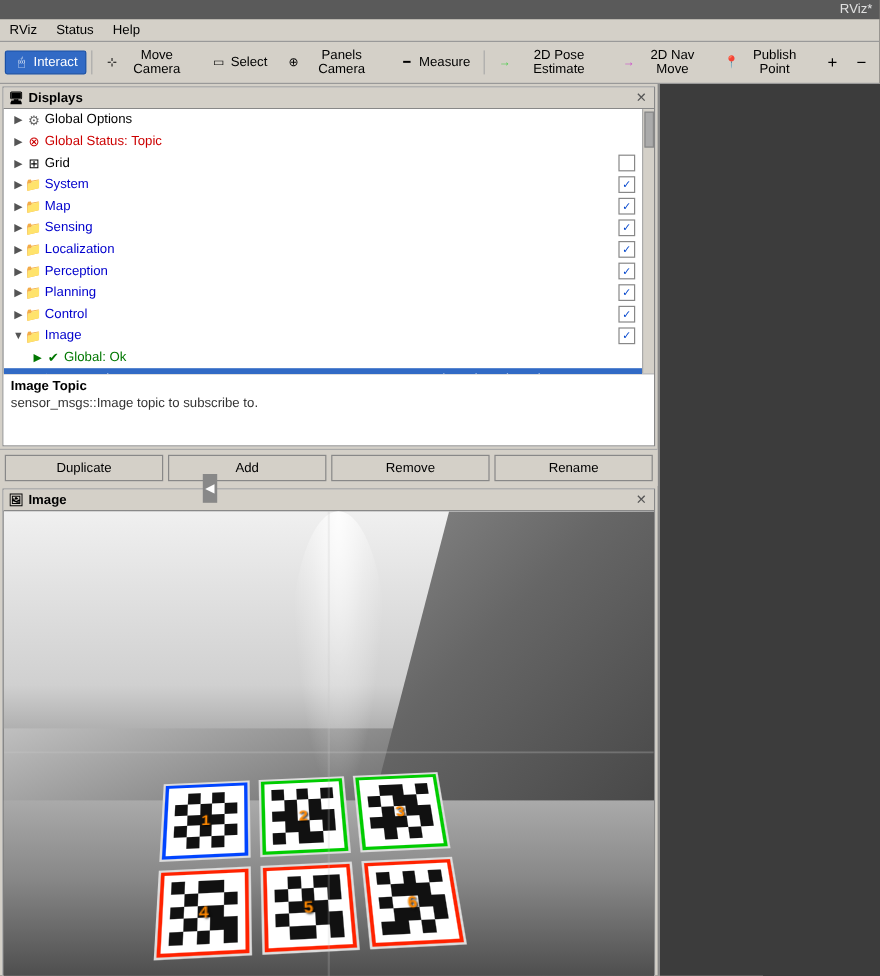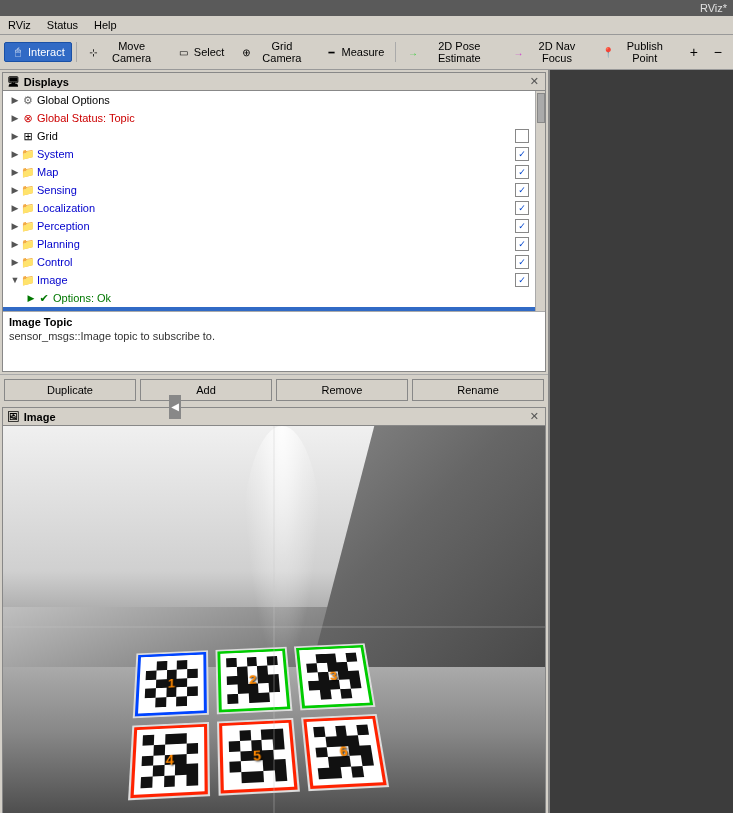--- a/index.html
+++ b/index.html
@@ -362,38 +362,38 @@
     <span>Move Camera</span>
   </button>
 
   <button class="toolbar-btn">
     <span class="toolbar-icon">▭</span>
     <span>Select</span>
   </button>
 
   <button class="toolbar-btn">
     <span class="toolbar-icon">⊕</span>
-    <span>Grid Camera</span>
+    <span>Panels Camera</span>
   </button>
 
   <button class="toolbar-btn">
     <span class="toolbar-icon">━</span>
     <span>Measure</span>
   </button>
 
   <div class="toolbar-separator"></div>
 
   <button class="toolbar-btn">
     <span class="toolbar-icon" style="color:#44cc44">→</span>
     <span>2D Pose Estimate</span>
   </button>
 
   <button class="toolbar-btn">
     <span class="toolbar-icon" style="color:#cc44cc">→</span>
-    <span>2D Nav Focus</span>
+    <span>2D Nav Move</span>
   </button>
 
   <button class="toolbar-btn">
     <span class="toolbar-icon" style="color:#cc2222">📍</span>
     <span>Publish Point</span>
   </button>
 
   <div class="toolbar-spacer"></div>
 
   <button class="toolbar-btn" style="padding:2px 6px; font-size:14px;">+</button>
@@ -499,21 +499,21 @@
             <span class="tree-arrow">▼</span>
             <span class="tree-icon" style="color:#4466bb;">📁</span>
             <span class="tree-label blue">Image</span>
             <div class="tree-check checked"></div>
           </div>
 
           <div class="tree-row">
             <span class="tree-indent" style="width:20px;"></span>
             <span class="tree-arrow" style="color:#007700;">▶</span>
             <span class="tree-icon" style="color:#007700;">✔</span>
-            <span class="tree-label green-ok">Options: Ok</span>
+            <span class="tree-label green-ok">Global: Ok</span>
           </div>
 
           <div class="tree-row selected">
             <span class="tree-indent" style="width:20px;"></span>
             <span class="tree-arrow"></span>
             <span class="tree-label" style="flex:1;">Image Topic</span>
             <span class="tree-value">/tag_detections_image</span>
           </div>
 
         </div>

